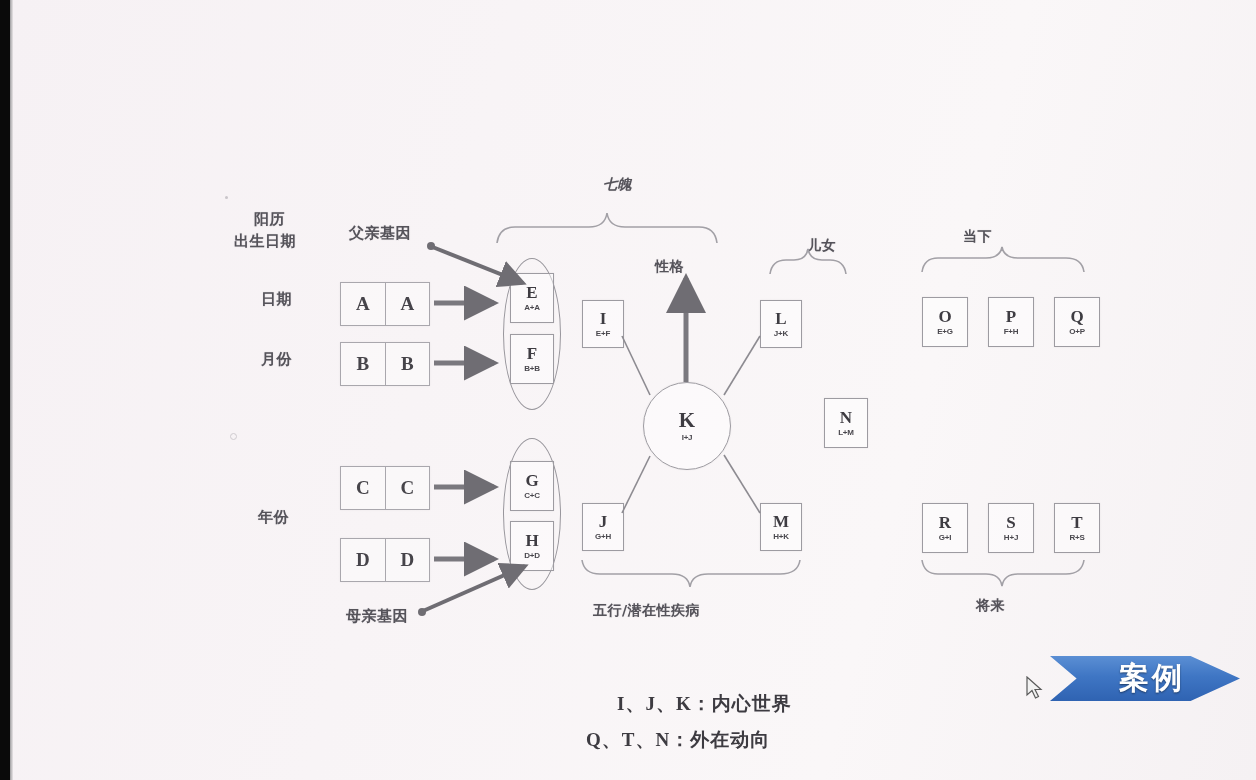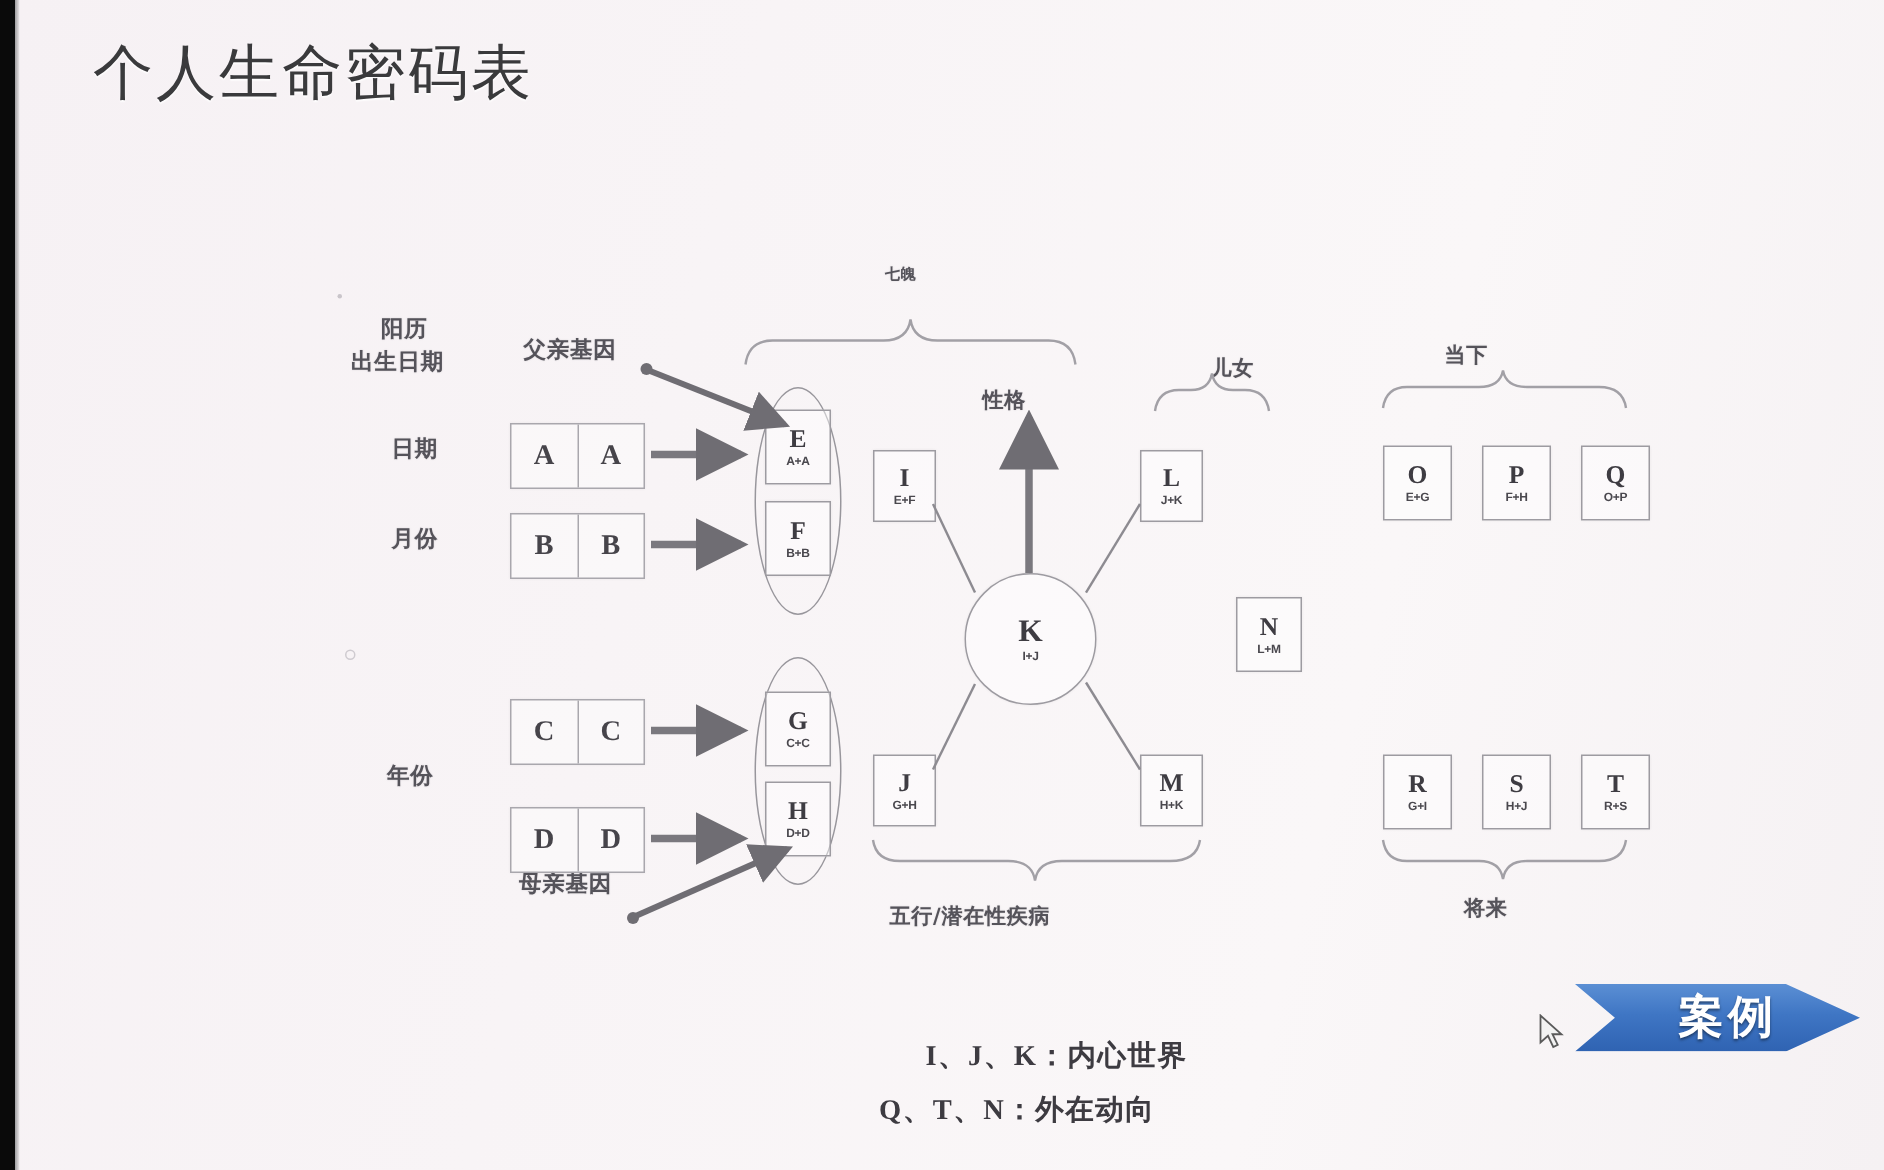--- a/index.html
+++ b/index.html
@@ -101,34 +101,33 @@
   
   #cursor{position:absolute;left:1016px;top:676px;width:18px;height:24px;}
 
   .dot{position:absolute;width:3px;height:3px;border-radius:50%;background:#c9c5ca;}
 </style>
 </head>
 <body>
 
 <div id="slide">
 
-  <div id="title">个人生命密码表</div>
 
   <div class="dot" style="left:215px;top:196px;"></div>
   <div class="dot" style="left:220px;top:433px;width:5px;height:5px;border:1px solid #cfcbd0;background:transparent;"></div>
 
   <div class="cn" style="left:244px;top:210px;font-size:15px;">阳历</div>
   <div class="cn" style="left:224px;top:232px;font-size:15px;">出生日期</div>
   <div class="cn" style="left:339px;top:224px;font-size:15px;">父亲基因</div>
   <div class="cn" style="left:251px;top:290px;font-size:15px;">日期</div>
   <div class="cn" style="left:251px;top:350px;font-size:15px;">月份</div>
   <div class="cn" style="left:248px;top:508px;font-size:15px;">年份</div>
-  <div class="cn" style="left:336px;top:580px;font-size:15px;">母亲基因</div>
-
-  <div class="cn" style="left:580px;top:176px;font-size:10px;">七魄</div>
+  <div class="cn" style="left:336px;top:607px;font-size:15px;">母亲基因</div>
+
+  <div class="cn" style="left:593px;top:176px;font-size:14px;font-style:italic;">七魄</div>
   <div class="cn" style="left:645px;top:258px;font-size:14px;">性格</div>
   <div class="cn" style="left:797px;top:237px;font-size:14px;">儿女</div>
   <div class="cn" style="left:953px;top:228px;font-size:14px;">当下</div>
 
   <div class="cn" style="left:583px;top:602px;font-size:14px;">五行/潜在性疾病</div>
   <div class="cn" style="left:966px;top:597px;font-size:14px;text-align:center;">将来</div>
 
   <div class="pairbox" style="left:330px;top:282px;width:88px;height:42px;">
     <div class="cell">A</div>
     <div class="cell">A</div>

